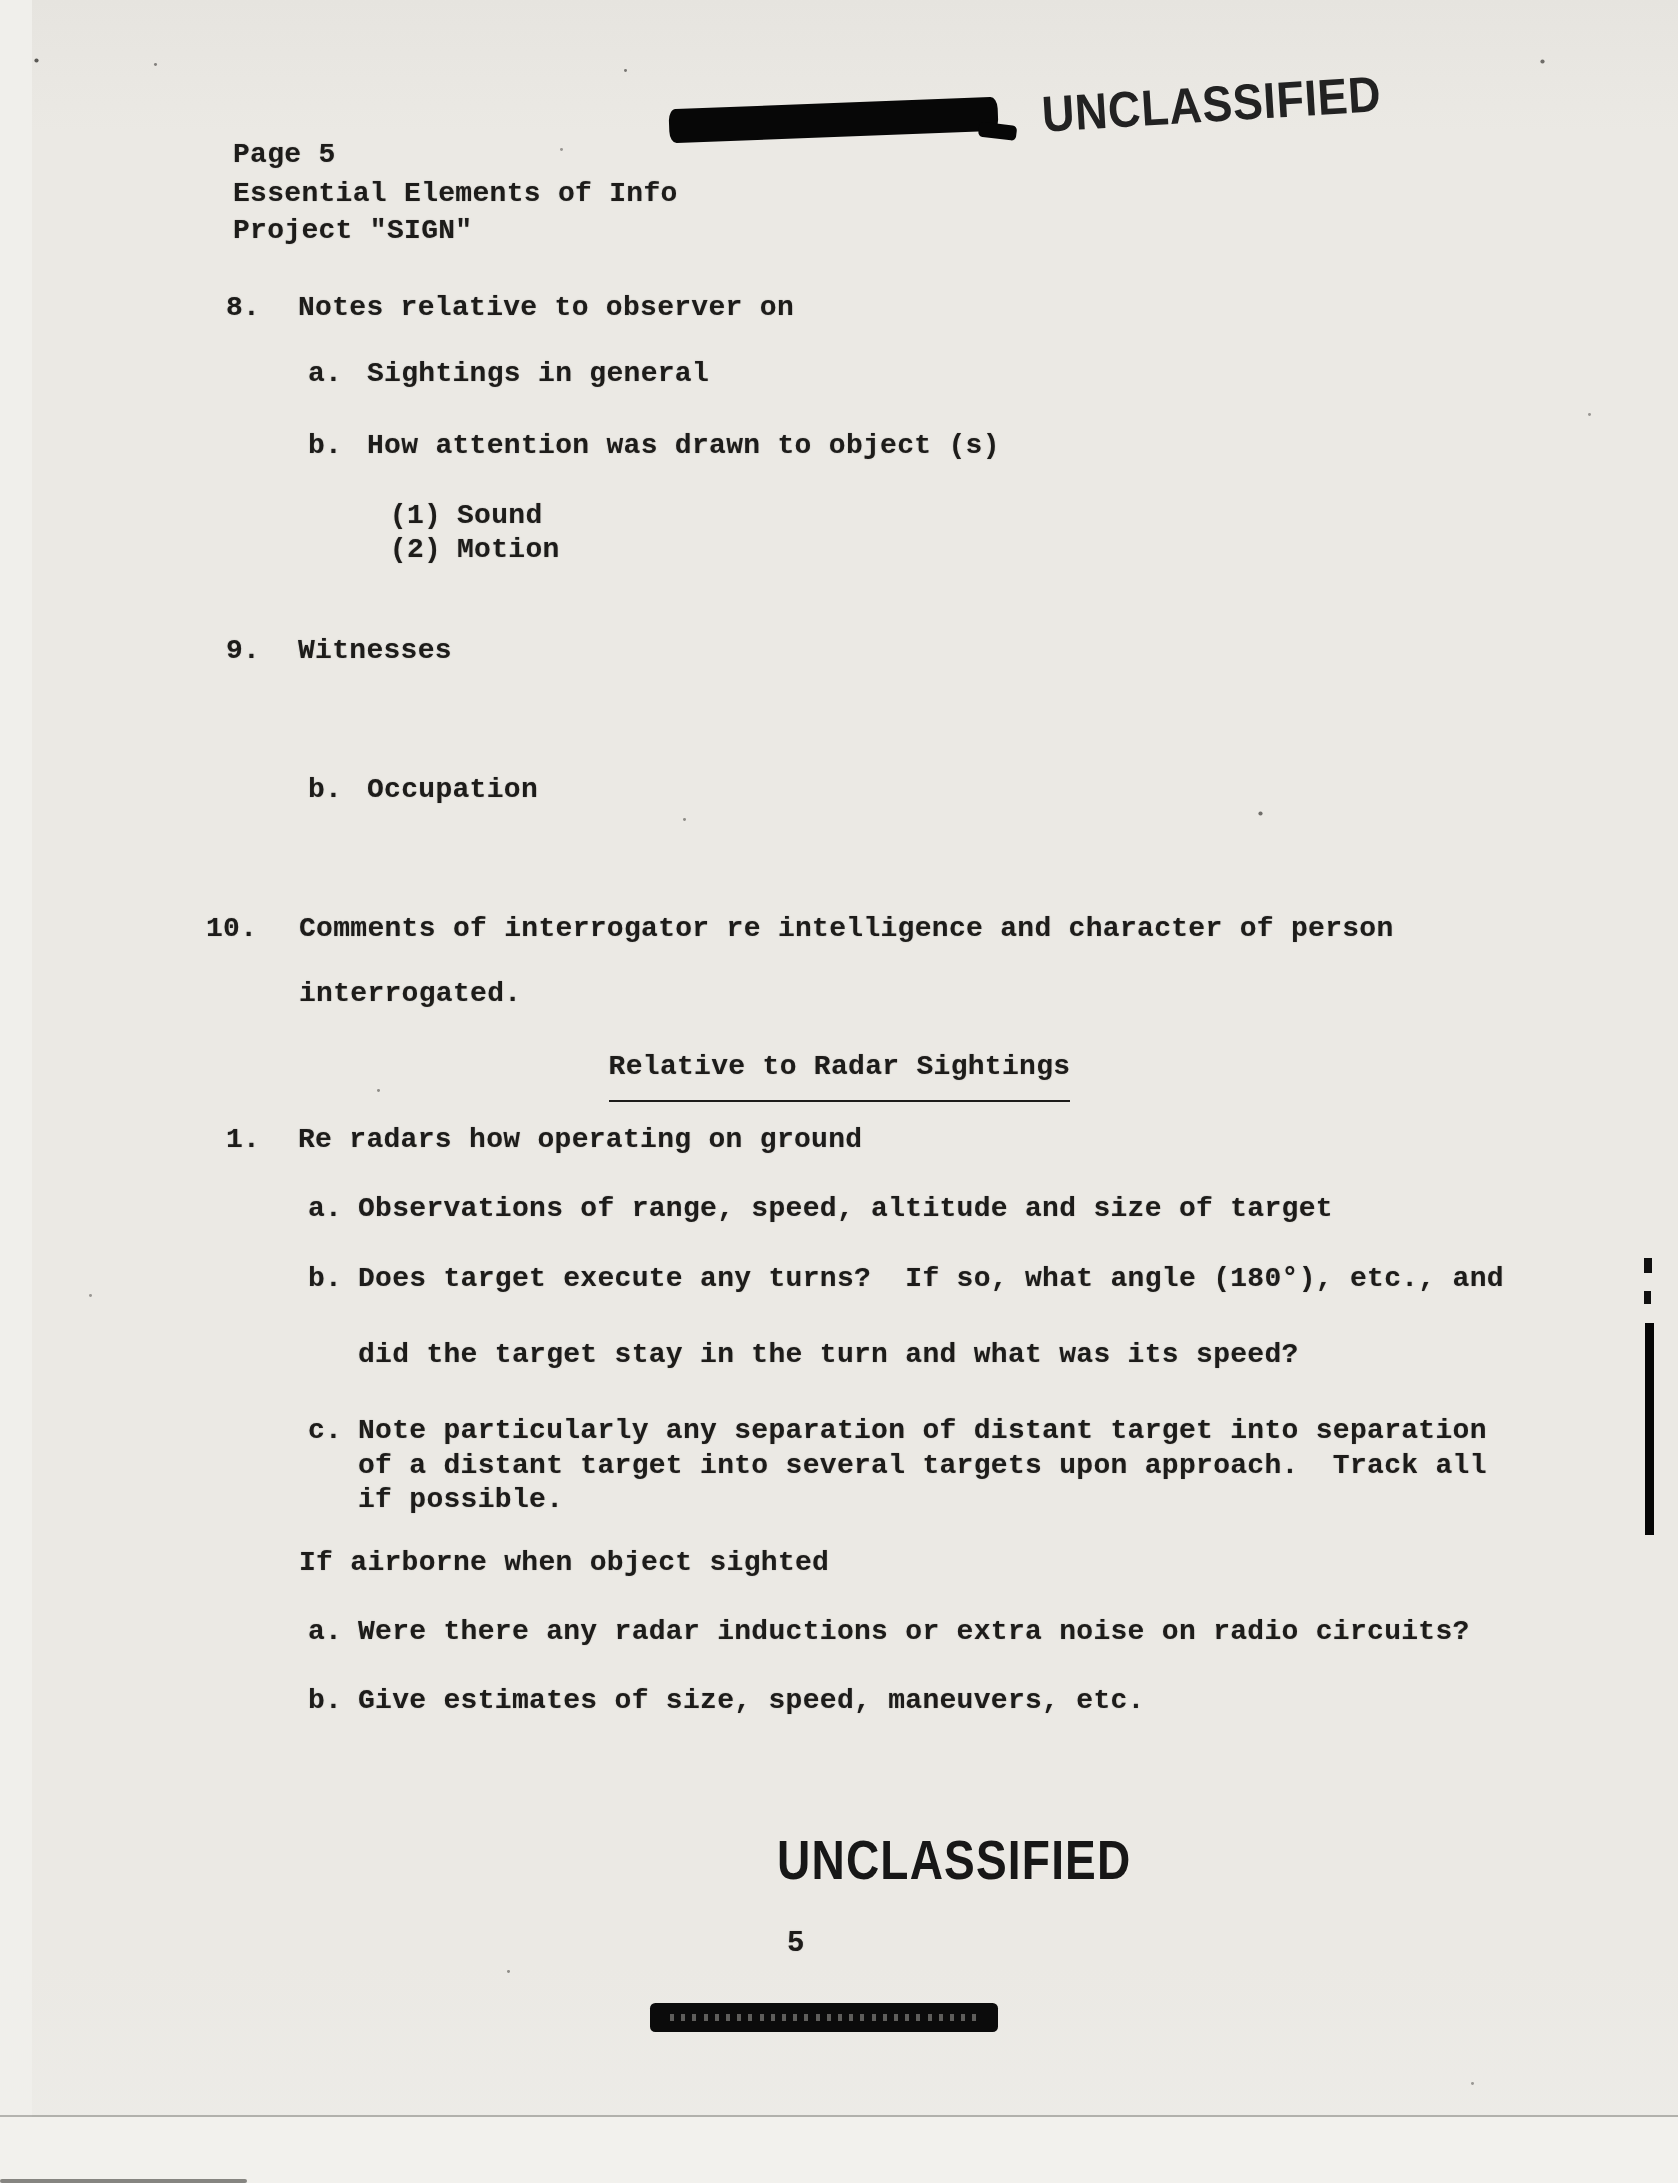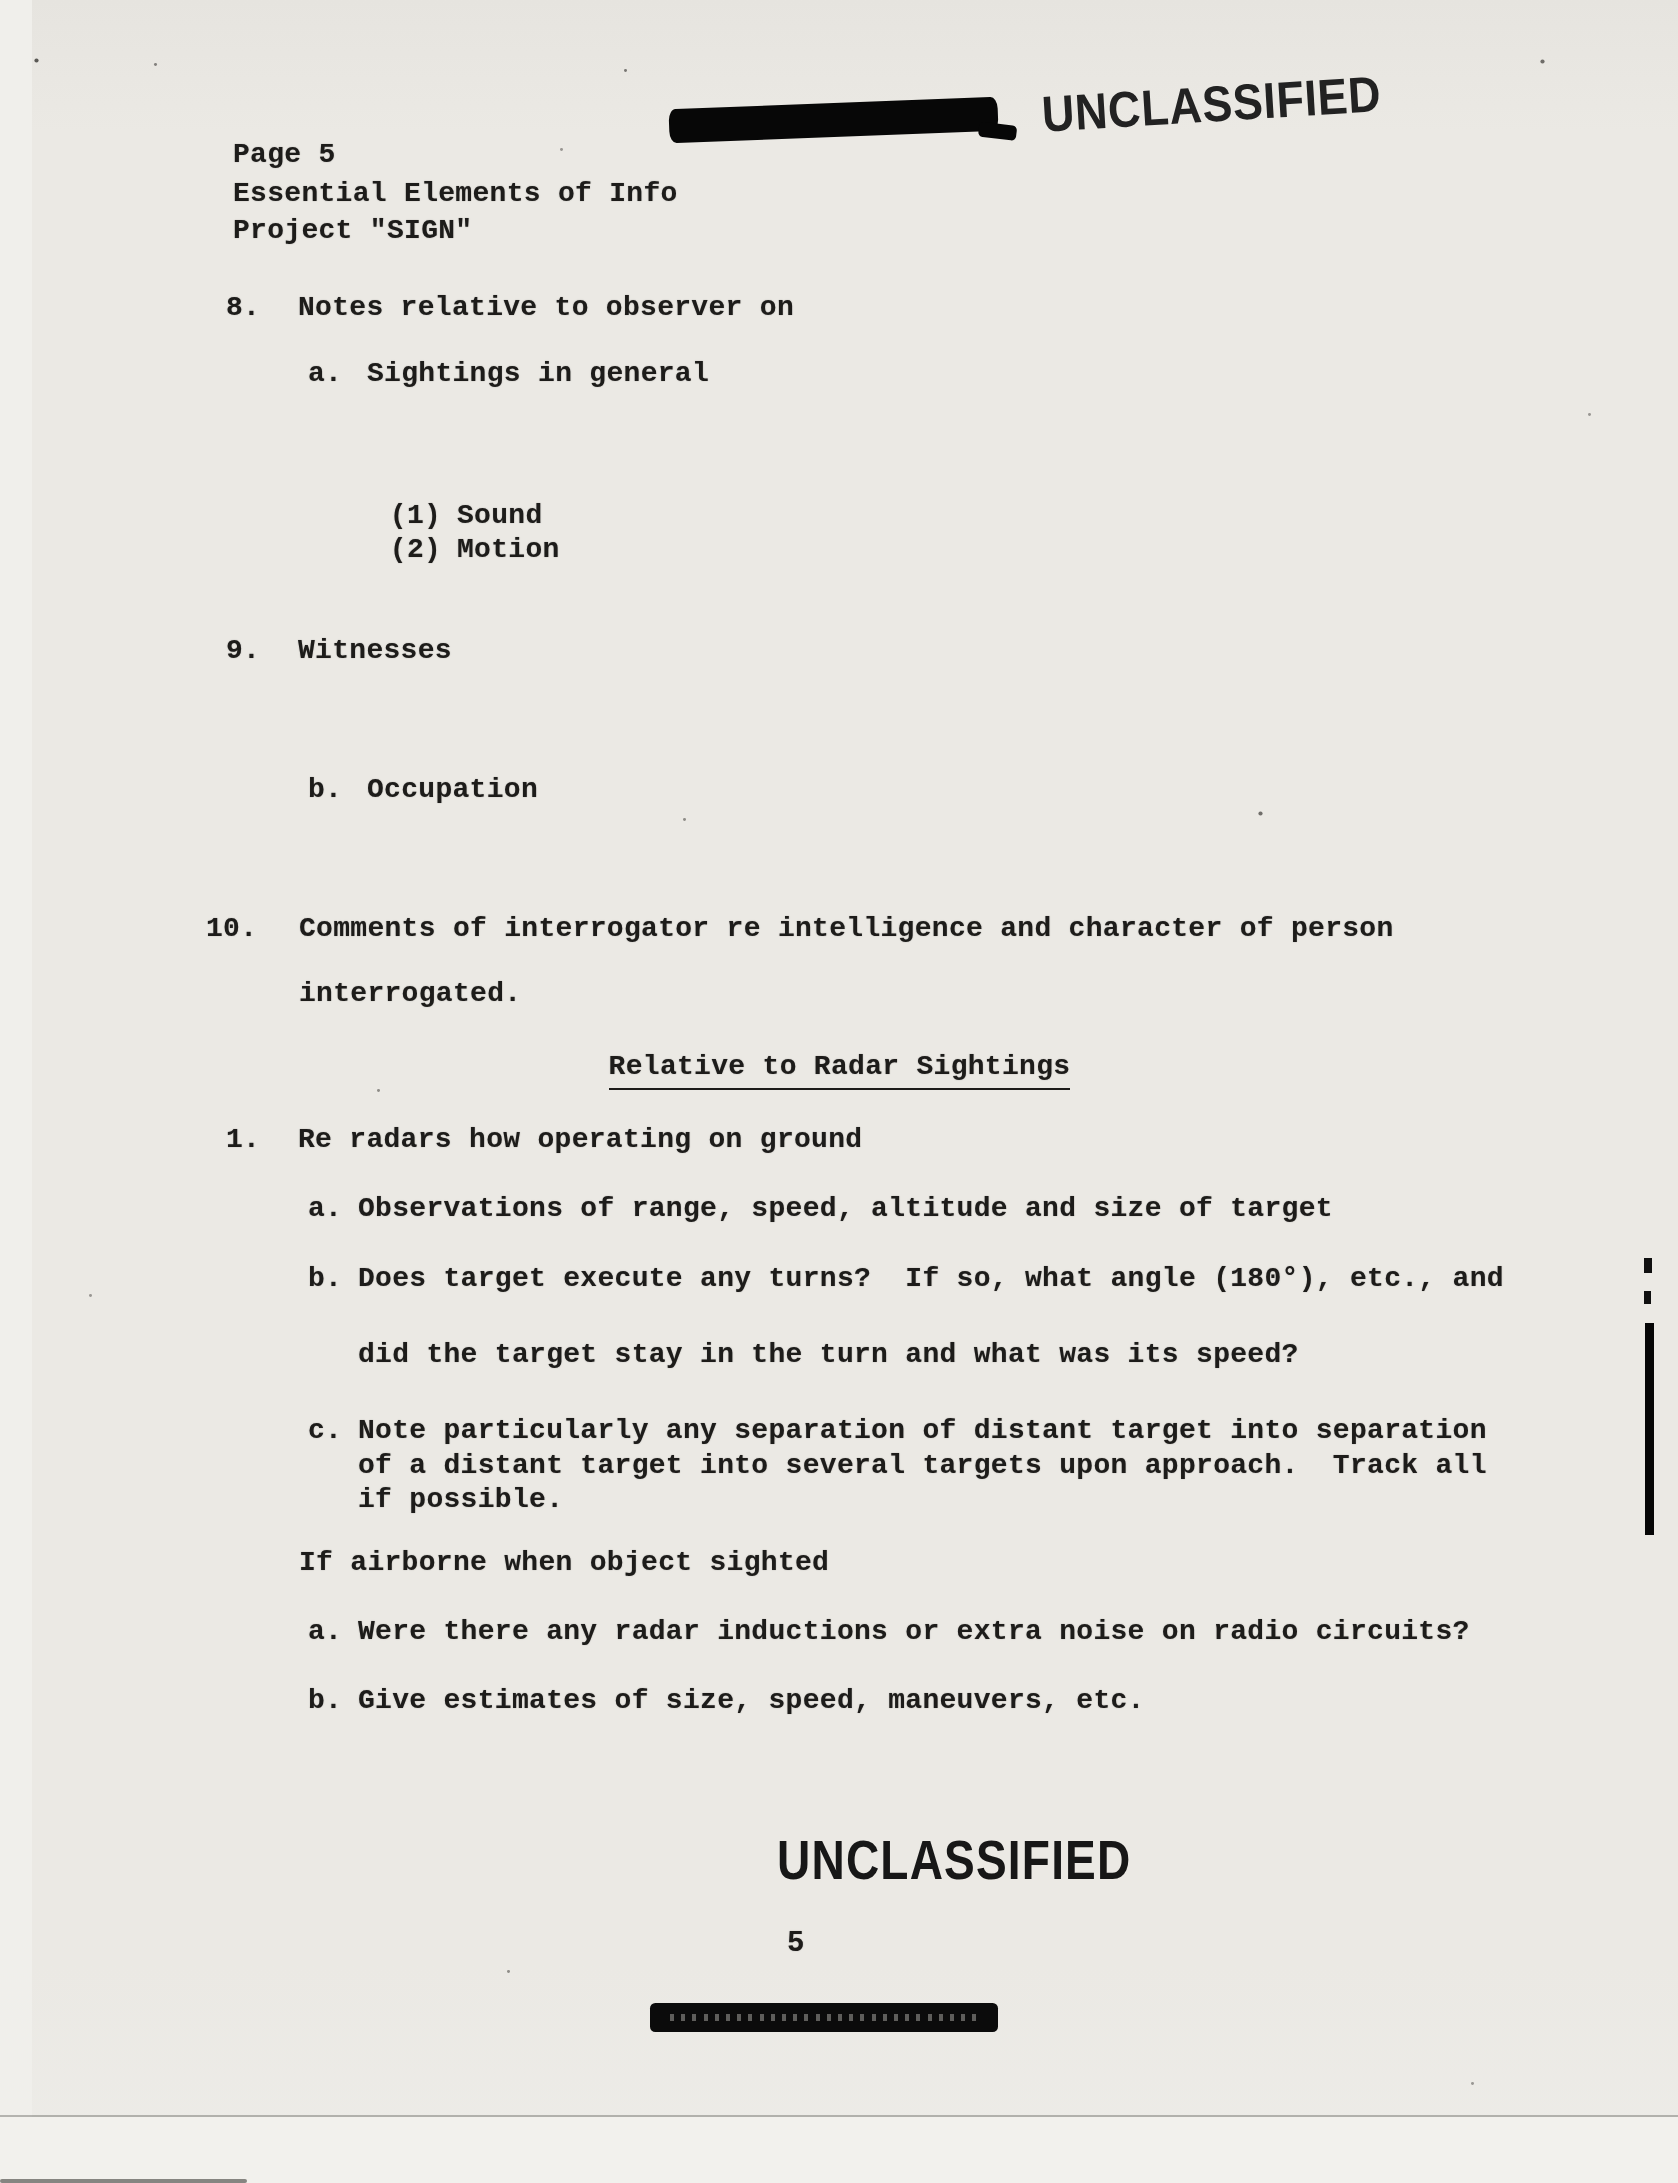--- a/index.html
+++ b/index.html
@@ -27,21 +27,21 @@
   .num{padding-left:226px;}    .num .mk{width:72px;}
   .num10{padding-left:206px;}  .num10 .mk{width:93px;}
   .sub{padding-left:308px;font-family:Liberation Mono, monospace;}    .sub .mk{width:59px;}
   .rsub{padding-left:308px;}   .rsub .mk{width:50px;}
   .subsub{padding-left:374px;text-align:center;} .subsub .mk{width:83px;}
   .cont-a{padding-left:299px;}
   .cont-b{padding-left:358px;}
 
   .heading{position:absolute;top:1051px;left:0;width:100%;text-align:center;
     font-size:28px;font-weight:700;letter-spacing:0.3px;text-shadow:0 0 1.2px rgba(35,33,30,.4);}
-  .heading span{border-bottom:2.4px solid #1d1c1a;padding-bottom:6px;}
+  .heading span{border-bottom:2.4px solid #1d1c1a;padding-bottom:18px;}
 
   
   .stamp-top{
     position:absolute;left:1042px;top:89px;
     font-family:"Liberation Sans",sans-serif;font-weight:700;font-size:45px;
     letter-spacing:0.6px;color:#222;
     transform:rotate(-3.5deg) scale(1,1.12);transform-origin:left center;
     white-space:nowrap;
   }
   .stamp-bottom{
@@ -93,20 +93,21 @@
 
   <div class="redact-top"></div>
   <div class="stamp-top">UNCLASSIFIED</div>
 
   <div class="hdr-line" style="top:139px">Page 5</div>
   <div class="hdr-line" style="top:178px">Essential Elements of Info</div>
   <div class="hdr-line" style="top:215px">Project "SIGN"</div>
 
   <div class="line num" style="top:292px"><span class="mk">8.</span><span class="tx">Notes relative to observer on</span></div>
   <div class="line sub" style="top:358px"><span class="mk">a.</span><span class="tx">Sightings in general</span></div>
+  <div class="line sub" style="top:430px"><span class="mk">b.</span><span class="tx">How attention was drawn to object (s)</span></div>
   <div class="line subsub" style="top:500px"><span class="mk">(1)</span><span class="tx">Sound</span></div>
   <div class="line subsub" style="top:534px"><span class="mk">(2)</span><span class="tx">Motion</span></div>
   <div class="line num" style="top:635px"><span class="mk">9.</span><span class="tx">Witnesses</span></div>
   <div class="line sub" style="top:774px"><span class="mk">b.</span><span class="tx">Occupation</span></div>
   <div class="line num10" style="top:913px"><span class="mk">10.</span><span class="tx">Comments of interrogator re intelligence and character of person</span></div>
   <div class="line cont-a" style="top:978px"><span class="tx">interrogated.</span></div>
 
   <div class="heading"><span>Relative to Radar Sightings</span></div>
 
   <div class="line num" style="top:1124px"><span class="mk">1.</span><span class="tx">Re radars how operating on ground</span></div>

